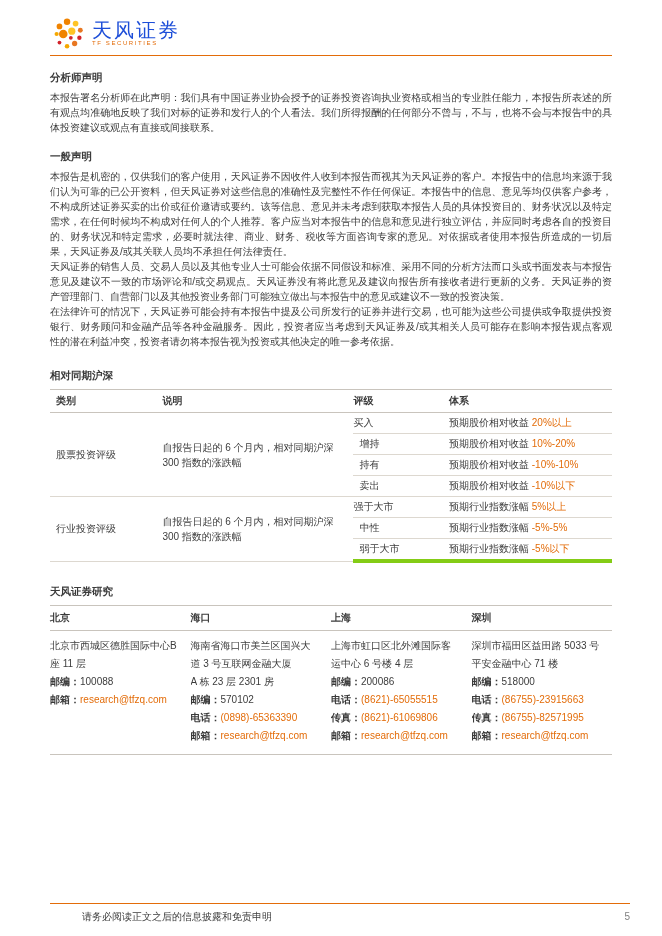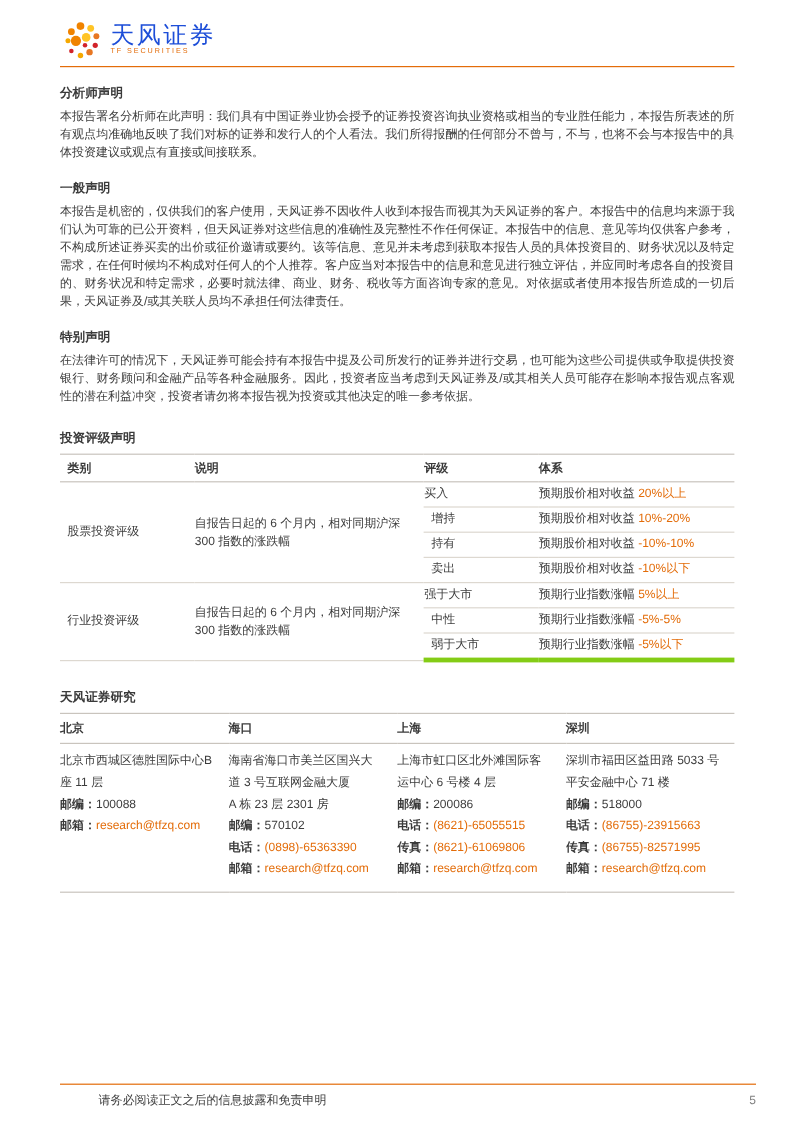--- a/index.html
+++ b/index.html
@@ -88,26 +88,26 @@
     </div>
   </div>
   <div class="header-rule"></div>
 
   <div class="section-title">分析师声明</div>
   <div class="body-text">本报告署名分析师在此声明：我们具有中国证券业协会授予的证券投资咨询执业资格或相当的专业胜任能力，本报告所表述的所有观点均准确地反映了我们对标的证券和发行人的个人看法。我们所得报酬的任何部分不曾与，不与，也将不会与本报告中的具体投资建议或观点有直接或间接联系。</div>
 
   <div class="section-title">一般声明</div>
   <div class="body-text">
     <p>本报告是机密的，仅供我们的客户使用，天风证券不因收件人收到本报告而视其为天风证券的客户。本报告中的信息均来源于我们认为可靠的已公开资料，但天风证券对这些信息的准确性及完整性不作任何保证。本报告中的信息、意见等均仅供客户参考，不构成所述证券买卖的出价或征价邀请或要约。该等信息、意见并未考虑到获取本报告人员的具体投资目的、财务状况以及特定需求，在任何时候均不构成对任何人的个人推荐。客户应当对本报告中的信息和意见进行独立评估，并应同时考虑各自的投资目的、财务状况和特定需求，必要时就法律、商业、财务、税收等方面咨询专家的意见。对依据或者使用本报告所造成的一切后果，天风证券及/或其关联人员均不承担任何法律责任。</p>
+    <p>天风证券的销售人员、交易人员以及其他专业人士可能会依据不同假设和标准、采用不同的分析方法而口头或书面发表与本报告意见及建议不一致的市场评论和/或交易观点。天风证券没有将此意见及建议向报告所有接收者进行更新的义务。天风证券的资产管理部门、自营部门以及其他投资业务部门可能独立做出与本报告中的意见或建议不一致的投资决策。</p>
   </div>
 
-  <div class="section-title">特别声明</div>
   <div class="body-text">在法律许可的情况下，天风证券可能会持有本报告中提及公司所发行的证券并进行交易，也可能为这些公司提供或争取提供投资银行、财务顾问和金融产品等各种金融服务。因此，投资者应当考虑到天风证券及/或其相关人员可能存在影响本报告观点客观性的潜在利益冲突，投资者请勿将本报告视为投资或其他决定的唯一参考依据。</div>
 
-  <div class="section-title" style="margin-top:20px;">投资评级声明</div>
+  <div class="section-title" style="margin-top:20px;">相对同期沪深</div>
   <table class="rating-table">
     <colgroup>
         <col class="c1">
         <col class="c2">
         <col class="c3">
         <col class="c4">
       </colgroup>
     <thead>
       <tr>
         <th>类别</th>

